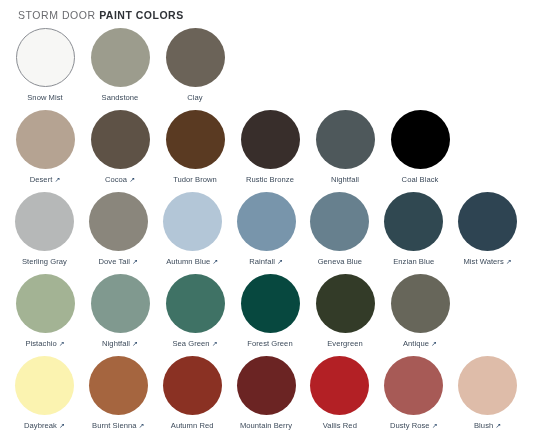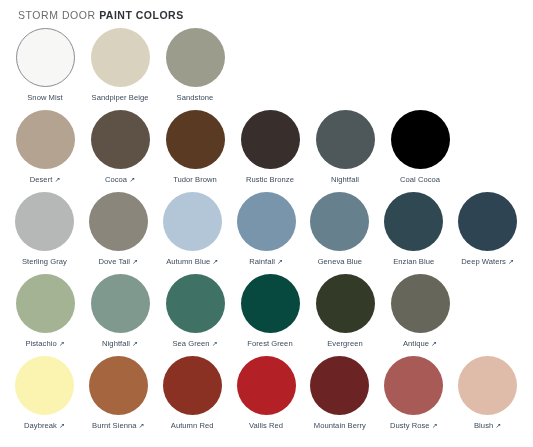--- a/index.html
+++ b/index.html
@@ -90,27 +90,27 @@
     <span class="title-bold">PAINT COLORS</span>
   </div>
 
   <div class="grid">
       <div class="row">
         <div class="cell">
           <div class="swatch ring" style="background: rgb(247, 247, 245);"></div>
           <div class="label"><span>Snow Mist</span></div>
         </div>
         <div class="cell">
-          <div class="swatch" style="background: rgb(217, 210, 191);"></div>
-          <div class="label"><span>Sandpiper Beige</span></div>
-        </div>
-        <div class="cell">
           <div class="swatch" style="background: rgb(156, 156, 141);"></div>
           <div class="label"><span>Sandstone</span></div>
         </div>
+        <div class="cell">
+          <div class="swatch" style="background: rgb(107, 99, 88);"></div>
+          <div class="label"><span>Clay</span></div>
+        </div>
       </div>
       <div class="row">
         <div class="cell">
           <div class="swatch" style="background: rgb(181, 163, 146);"></div>
           <div class="label"><span>Desert</span><span class="arrow">↗</span></div>
         </div>
         <div class="cell">
           <div class="swatch" style="background: rgb(94, 82, 70);"></div>
           <div class="label"><span>Cocoa</span><span class="arrow">↗</span></div>
         </div>
@@ -121,21 +121,21 @@
         <div class="cell">
           <div class="swatch" style="background: rgb(56, 46, 43);"></div>
           <div class="label"><span>Rustic Bronze</span></div>
         </div>
         <div class="cell">
           <div class="swatch" style="background: rgb(78, 88, 91);"></div>
           <div class="label"><span>Nightfall</span></div>
         </div>
         <div class="cell">
           <div class="swatch" style="background: rgb(0, 0, 0);"></div>
-          <div class="label"><span>Coal Cocoa</span></div>
+          <div class="label"><span>Coal Black</span></div>
         </div>
       </div>
       <div class="row">
         <div class="cell">
           <div class="swatch" style="background: rgb(182, 184, 184);"></div>
           <div class="label"><span>Sterling Gray</span></div>
         </div>
         <div class="cell">
           <div class="swatch" style="background: rgb(138, 134, 124);"></div>
           <div class="label"><span>Dove Tail</span><span class="arrow">↗</span></div>
@@ -151,21 +151,21 @@
         <div class="cell">
           <div class="swatch" style="background: rgb(103, 128, 142);"></div>
           <div class="label"><span>Geneva Blue</span></div>
         </div>
         <div class="cell">
           <div class="swatch" style="background: rgb(48, 72, 81);"></div>
           <div class="label"><span>Enzian Blue</span></div>
         </div>
         <div class="cell">
           <div class="swatch" style="background: rgb(46, 68, 82);"></div>
-          <div class="label"><span>Deep Waters</span><span class="arrow">↗</span></div>
+          <div class="label"><span>Mist Waters</span><span class="arrow">↗</span></div>
         </div>
       </div>
       <div class="row">
         <div class="cell">
           <div class="swatch" style="background: rgb(163, 179, 148);"></div>
           <div class="label"><span>Pistachio</span><span class="arrow">↗</span></div>
         </div>
         <div class="cell">
           <div class="swatch" style="background: rgb(128, 153, 143);"></div>
           <div class="label"><span>Nightfall</span><span class="arrow">↗</span></div>
@@ -194,28 +194,28 @@
         </div>
         <div class="cell">
           <div class="swatch" style="background: rgb(165, 101, 63);"></div>
           <div class="label"><span>Burnt Sienna</span><span class="arrow">↗</span></div>
         </div>
         <div class="cell">
           <div class="swatch" style="background: rgb(138, 49, 35);"></div>
           <div class="label"><span>Autumn Red</span></div>
         </div>
         <div class="cell">
+          <div class="swatch" style="background: rgb(107, 36, 35);"></div>
+          <div class="label"><span>Mountain Berry</span></div>
+        </div>
+        <div class="cell">
           <div class="swatch" style="background: rgb(179, 32, 37);"></div>
           <div class="label"><span>Vallis Red</span></div>
         </div>
         <div class="cell">
-          <div class="swatch" style="background: rgb(107, 36, 35);"></div>
-          <div class="label"><span>Mountain Berry</span></div>
-        </div>
-        <div class="cell">
           <div class="swatch" style="background: rgb(167, 90, 86);"></div>
           <div class="label"><span>Dusty Rose</span><span class="arrow">↗</span></div>
         </div>
         <div class="cell">
           <div class="swatch" style="background: rgb(222, 188, 169);"></div>
           <div class="label"><span>Blush</span><span class="arrow">↗</span></div>
         </div>
       </div>
     </div>
 

